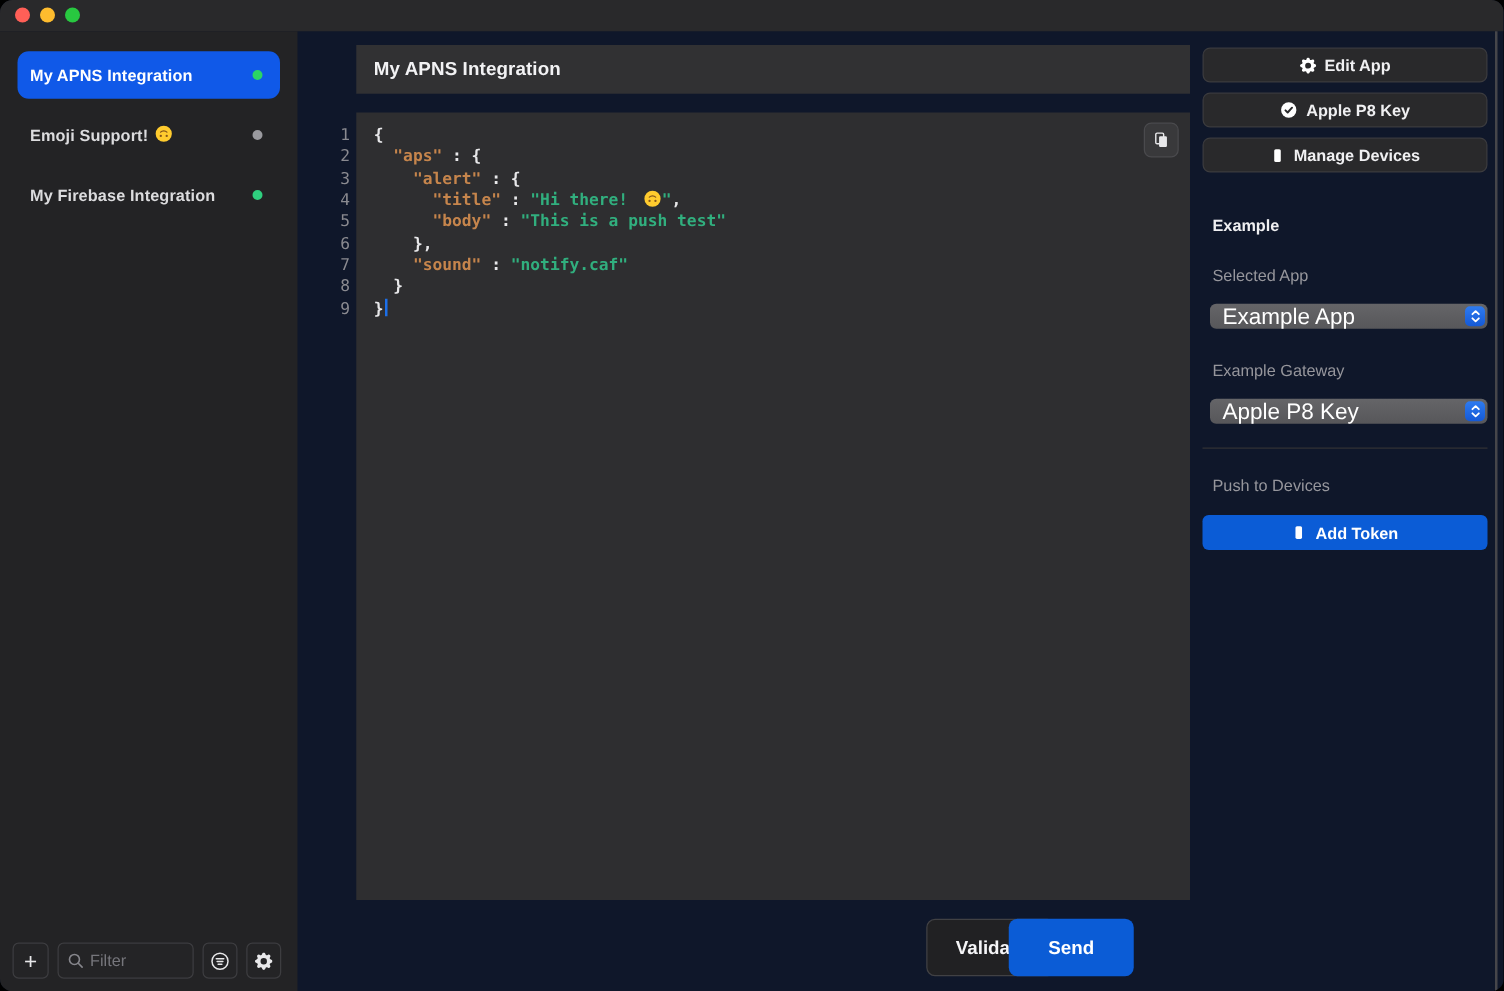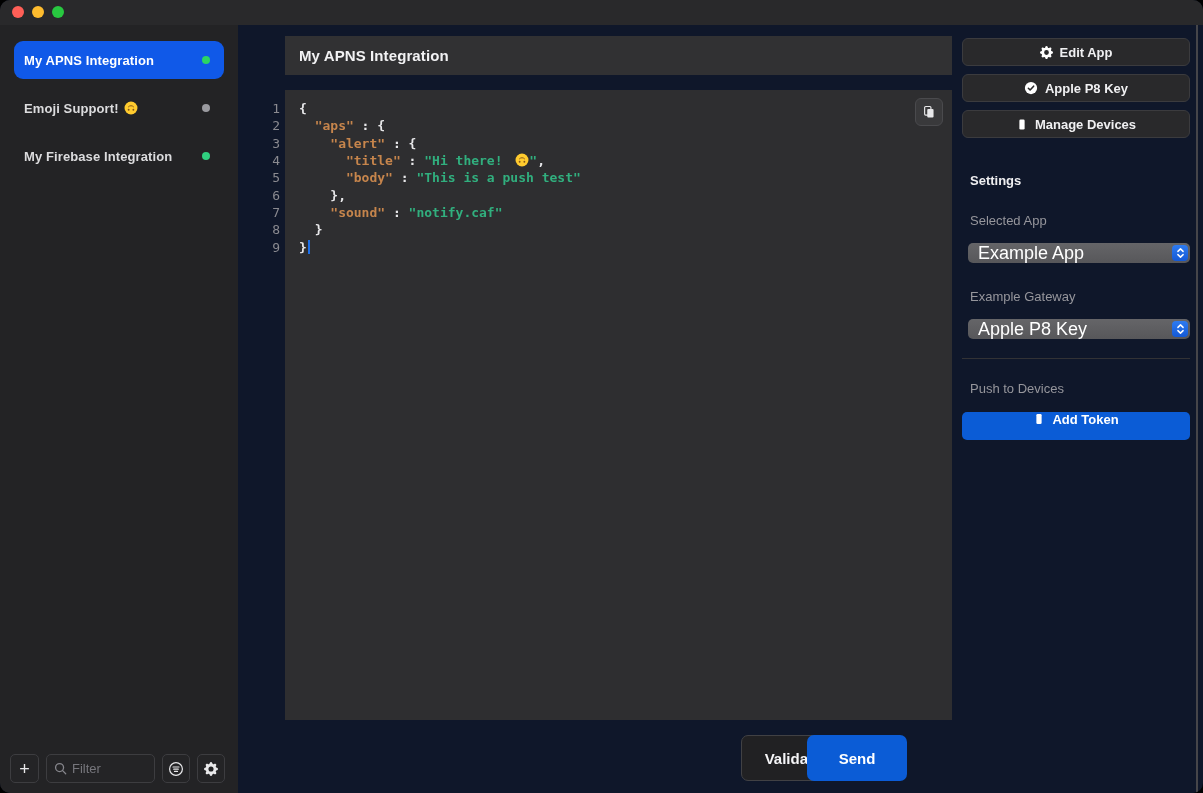--- a/index.html
+++ b/index.html
@@ -54,21 +54,21 @@
 
   
   .panel { position:absolute; left:962px; top:25px; width:228px; height:768px; }
   .panel-btn { position:absolute; left:0; width:228px; height:28px; background:#29292B; border:1px solid #3B3B3E; border-radius:6px; display:flex; align-items:center; justify-content:center; gap:7px; color:#F0F0F2; font-size:13px; font-weight:600; cursor:default; }
   .panel-heading { position:absolute; left:8px; font-size:13px; font-weight:700; color:#EFEFF1; }
   .panel-label { position:absolute; left:8px; font-size:13px; color:#96969C; }
   .dropdown { position:absolute; left:6px; width:222px; height:20px; border-radius:5px; background:linear-gradient(#656568,#57575A); display:flex; align-items:center; padding-left:10px; cursor:default; }
   .dd-value { font-size:18px; color:#FFFFFF; }
   .dd-badge { position:absolute; right:2px; top:2px; width:16px; height:16px; border-radius:4px; background:linear-gradient(#2E7BF0,#1459D6); display:flex; align-items:center; justify-content:center; }
   .panel-divider { position:absolute; left:0; top:333px; width:228px; height:1px; background:#323235; }
-  .btn-addtoken { position:absolute; left:0; top:387px; width:228px; height:28px; background:#0B5CD6; border:none; border-radius:5px; color:#FFFFFF; font-size:13px; font-weight:600; font-family:inherit; display:flex; justify-content:center; gap:7px; cursor:default; }
+  .btn-addtoken { position:absolute; left:0; top:387px; width:228px; height:28px; background:#0B5CD6; border:none; border-radius:5px; color:#FFFFFF; font-size:13px; font-weight:600; font-family:inherit; display:flex; align-items:center; justify-content:center; gap:7px; cursor:default; }
 
   .right-edge-line { position:absolute; left:1196px; top:25px; width:2px; height:768px; background:#46464A; }
 </style>
 </head>
 <body>
 
 <div class="window">
 
   <div class="titlebar">
     <span class="tl red"></span>
@@ -196,21 +196,21 @@
         <button class="panel-btn" style="top: 85px;">
           <span style="display: flex;">
             <svg viewBox="0 0 16 16" width="12" height="13">
               <rect x="4.5" y="1.2" width="7" height="13.6" rx="1.7" fill="#FFFFFF"></rect>
             </svg>
           </span>
           <span>Manage Devices</span>
         </button>
       </div>
 
-    <div class="panel-heading" style="top:148px;">Settings</div>
+    <div class="panel-heading" style="top:148px;">Example</div>
 
     <div class="panel-label" style="top:188px;">Selected App</div>
     <div class="dropdown" style="top:218px;">
       <span class="dd-value">Example App</span>
       <span class="dd-badge">
         <svg viewBox="0 0 10 14" width="9" height="12" fill="none" stroke="#FFFFFF" stroke-width="1.7" stroke-linecap="round" stroke-linejoin="round">
             <path d="M2 5.1 5 2.2 8 5.1"></path>
             <path d="M2 8.9 5 11.8 8 8.9"></path>
           </svg>
       </span>

